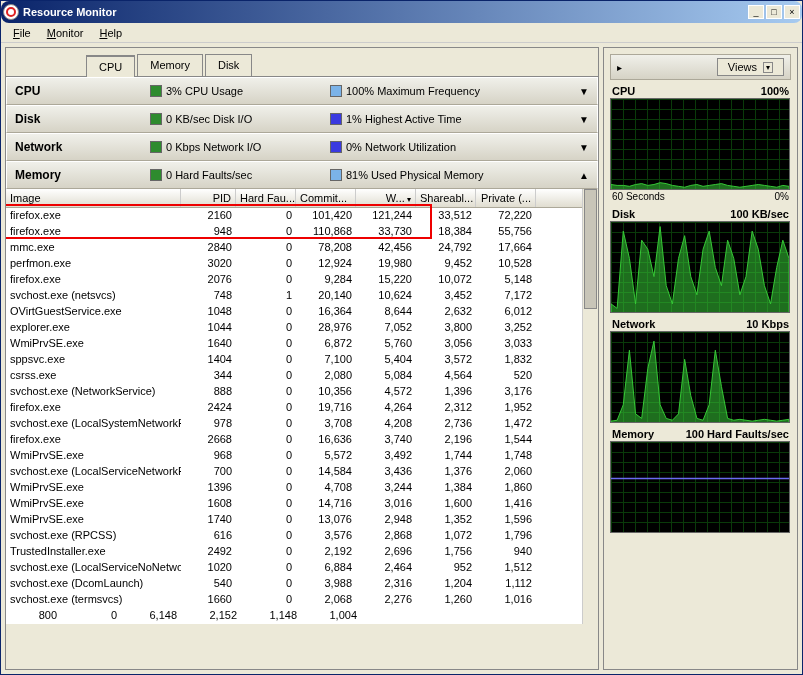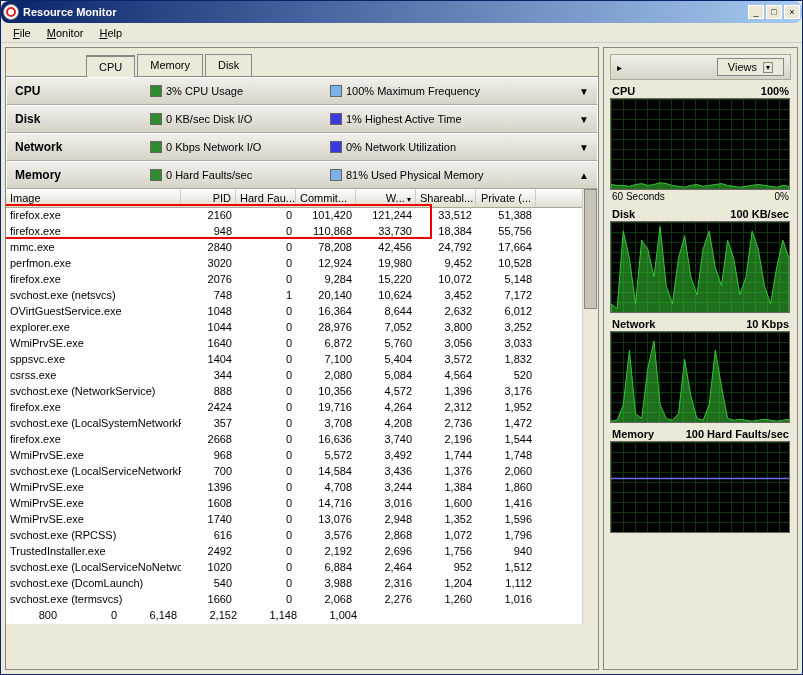--- a/index.html
+++ b/index.html
@@ -145,21 +145,21 @@
           <div class="col-h" style="width:60px;text-align:right">Private (...</div>
         </div>
         <div class="data-rows" id="proc-rows">
             <div class="data-row">
               <div class="cell" style="width:175px">firefox.exe</div>
               <div class="cell num" style="width:55px">2160</div>
               <div class="cell num" style="width:60px">0</div>
               <div class="cell num" style="width:60px">101,420</div>
               <div class="cell num" style="width:60px">121,244</div>
               <div class="cell num" style="width:60px">33,512</div>
-              <div class="cell num" style="width:60px">51,388</div>
+              <div class="cell num" style="width:60px">72,220</div>
             </div>
             <div class="data-row">
               <div class="cell" style="width:175px">firefox.exe</div>
               <div class="cell num" style="width:55px">948</div>
               <div class="cell num" style="width:60px">0</div>
               <div class="cell num" style="width:60px">110,868</div>
               <div class="cell num" style="width:60px">33,730</div>
               <div class="cell num" style="width:60px">18,384</div>
               <div class="cell num" style="width:60px">55,756</div>
             </div>
@@ -257,21 +257,21 @@
               <div class="cell" style="width:175px">firefox.exe</div>
               <div class="cell num" style="width:55px">2424</div>
               <div class="cell num" style="width:60px">0</div>
               <div class="cell num" style="width:60px">19,716</div>
               <div class="cell num" style="width:60px">4,264</div>
               <div class="cell num" style="width:60px">2,312</div>
               <div class="cell num" style="width:60px">1,952</div>
             </div>
             <div class="data-row">
               <div class="cell" style="width:175px">svchost.exe (LocalSystemNetworkR...</div>
-              <div class="cell num" style="width:55px">357</div>
+              <div class="cell num" style="width:55px">978</div>
               <div class="cell num" style="width:60px">0</div>
               <div class="cell num" style="width:60px">3,708</div>
               <div class="cell num" style="width:60px">4,208</div>
               <div class="cell num" style="width:60px">2,736</div>
               <div class="cell num" style="width:60px">1,472</div>
             </div>
             <div class="data-row">
               <div class="cell" style="width:175px">firefox.exe</div>
               <div class="cell num" style="width:55px">2668</div>
               <div class="cell num" style="width:60px">0</div>

